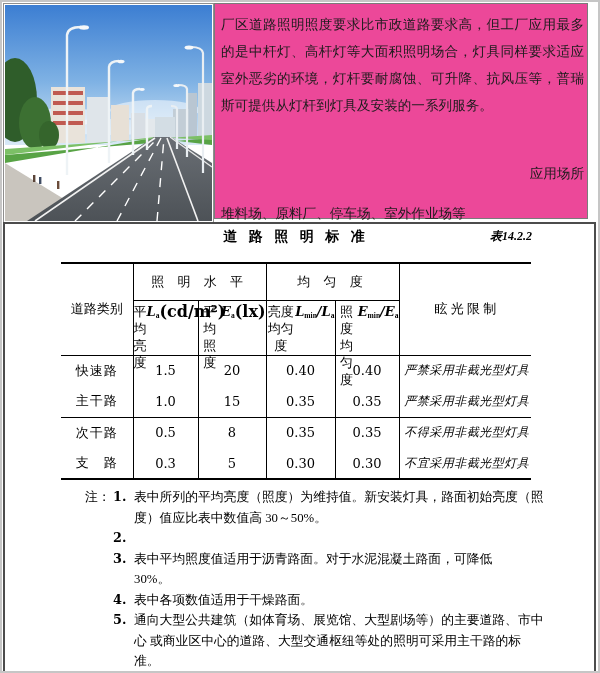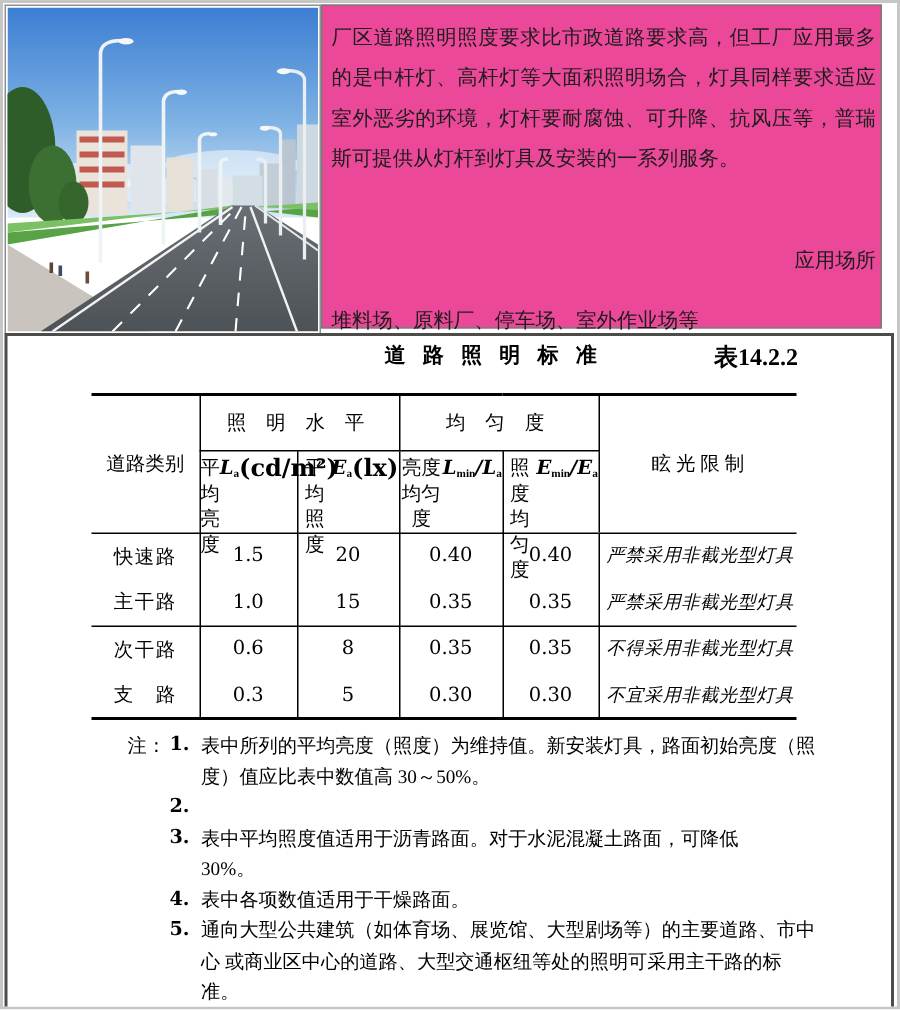--- a/index.html
+++ b/index.html
@@ -17,24 +17,24 @@
   .intro-panel { position:absolute; left:212px; top:1px; width:374px; height:216px;
                  border:1px solid #7b7b7b; background:#ec4899; padding:7px 3px 0 6px;
                  font-size:13.6px; line-height:27px; color:#1c1c1c; }
   .intro-panel .para { text-align:justify; }
   .intro-panel .app-label { margin-top:41px;text-align:right; }
   .intro-panel .app-sites { margin-top:13px; }
 
   
   .standards-panel { position:absolute; left:1px; top:220px; width:593px; height:452px;
                      border:2px solid #4c4c4c; background:#fff; }
-  .table-caption-row { position:relative; height:37px; margin-top:1px;margin-left:33px; }
+  .table-caption-row { position:relative; height:37px; margin-top:1px; }
   .table-title { position:absolute; left:56px; width:470px; text-align:center;
                  top:3px; font-size:14px; font-weight:bold; letter-spacing:4px; }
-  .table-ref { position:absolute; right:62px; top:3px; font-size:16px; font-weight:bold; }
+  .table-ref { position:absolute; right:62px; top:3px; font-size:12px; font-weight:bold;font-style:italic; }
 
   table.std { border-collapse:collapse; margin-left:56px; width:470px;
               border-top:2px solid #000; border-bottom:2px solid #000;
               font-size:13px; table-layout:fixed; }
   table.std td, table.std th { font-weight:normal; text-align:center; vertical-align:middle;
               padding:0; }
   .vr { border-right:1px solid #000; }
   .grp { height:37px; letter-spacing:5px; border-bottom:1px solid #000; }
   .rc-cell, .gl-cell { border-bottom:1.5px solid #000; }
   .sub td, .sub th { height:55px; border-bottom:1.5px solid #000; line-height:17px; }
@@ -209,21 +209,21 @@
       <tr class="data sep">
         <td class="vr road">主干路</td>
         <td class="vr val">1.0</td>
         <td class="vr val">15</td>
         <td class="vr val">0.35</td>
         <td class="vr val">0.35</td>
         <td class="glare-txt">严禁采用非截光型灯具</td>
       </tr>
       <tr class="data">
         <td class="vr road">次干路</td>
-        <td class="vr val">0.6</td>
+        <td class="vr val">0.5</td>
         <td class="vr val">8</td>
         <td class="vr val">0.35</td>
         <td class="vr val">0.35</td>
         <td class="glare-txt">不得采用非截光型灯具</td>
       </tr>
       <tr class="data">
         <td class="vr road">支　路</td>
         <td class="vr val">0.3</td>
         <td class="vr val">5</td>
         <td class="vr val">0.30</td>

